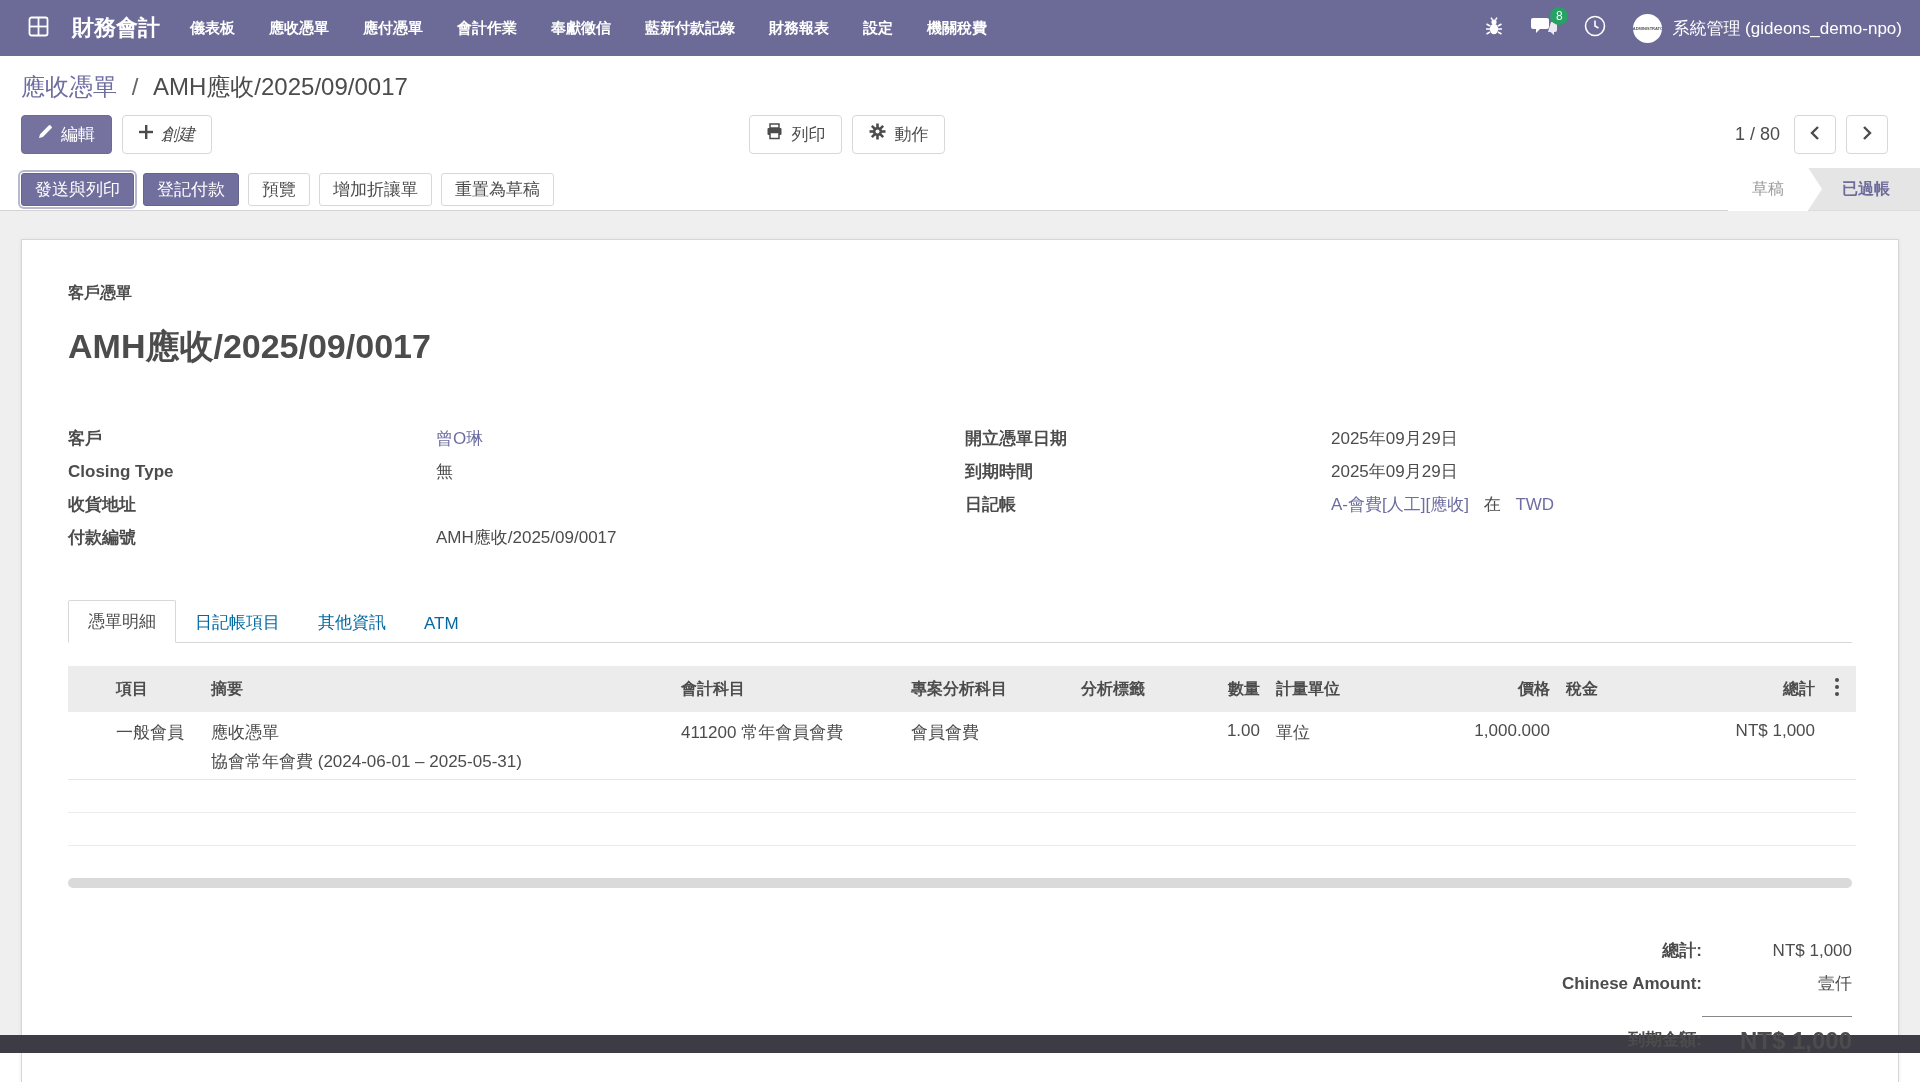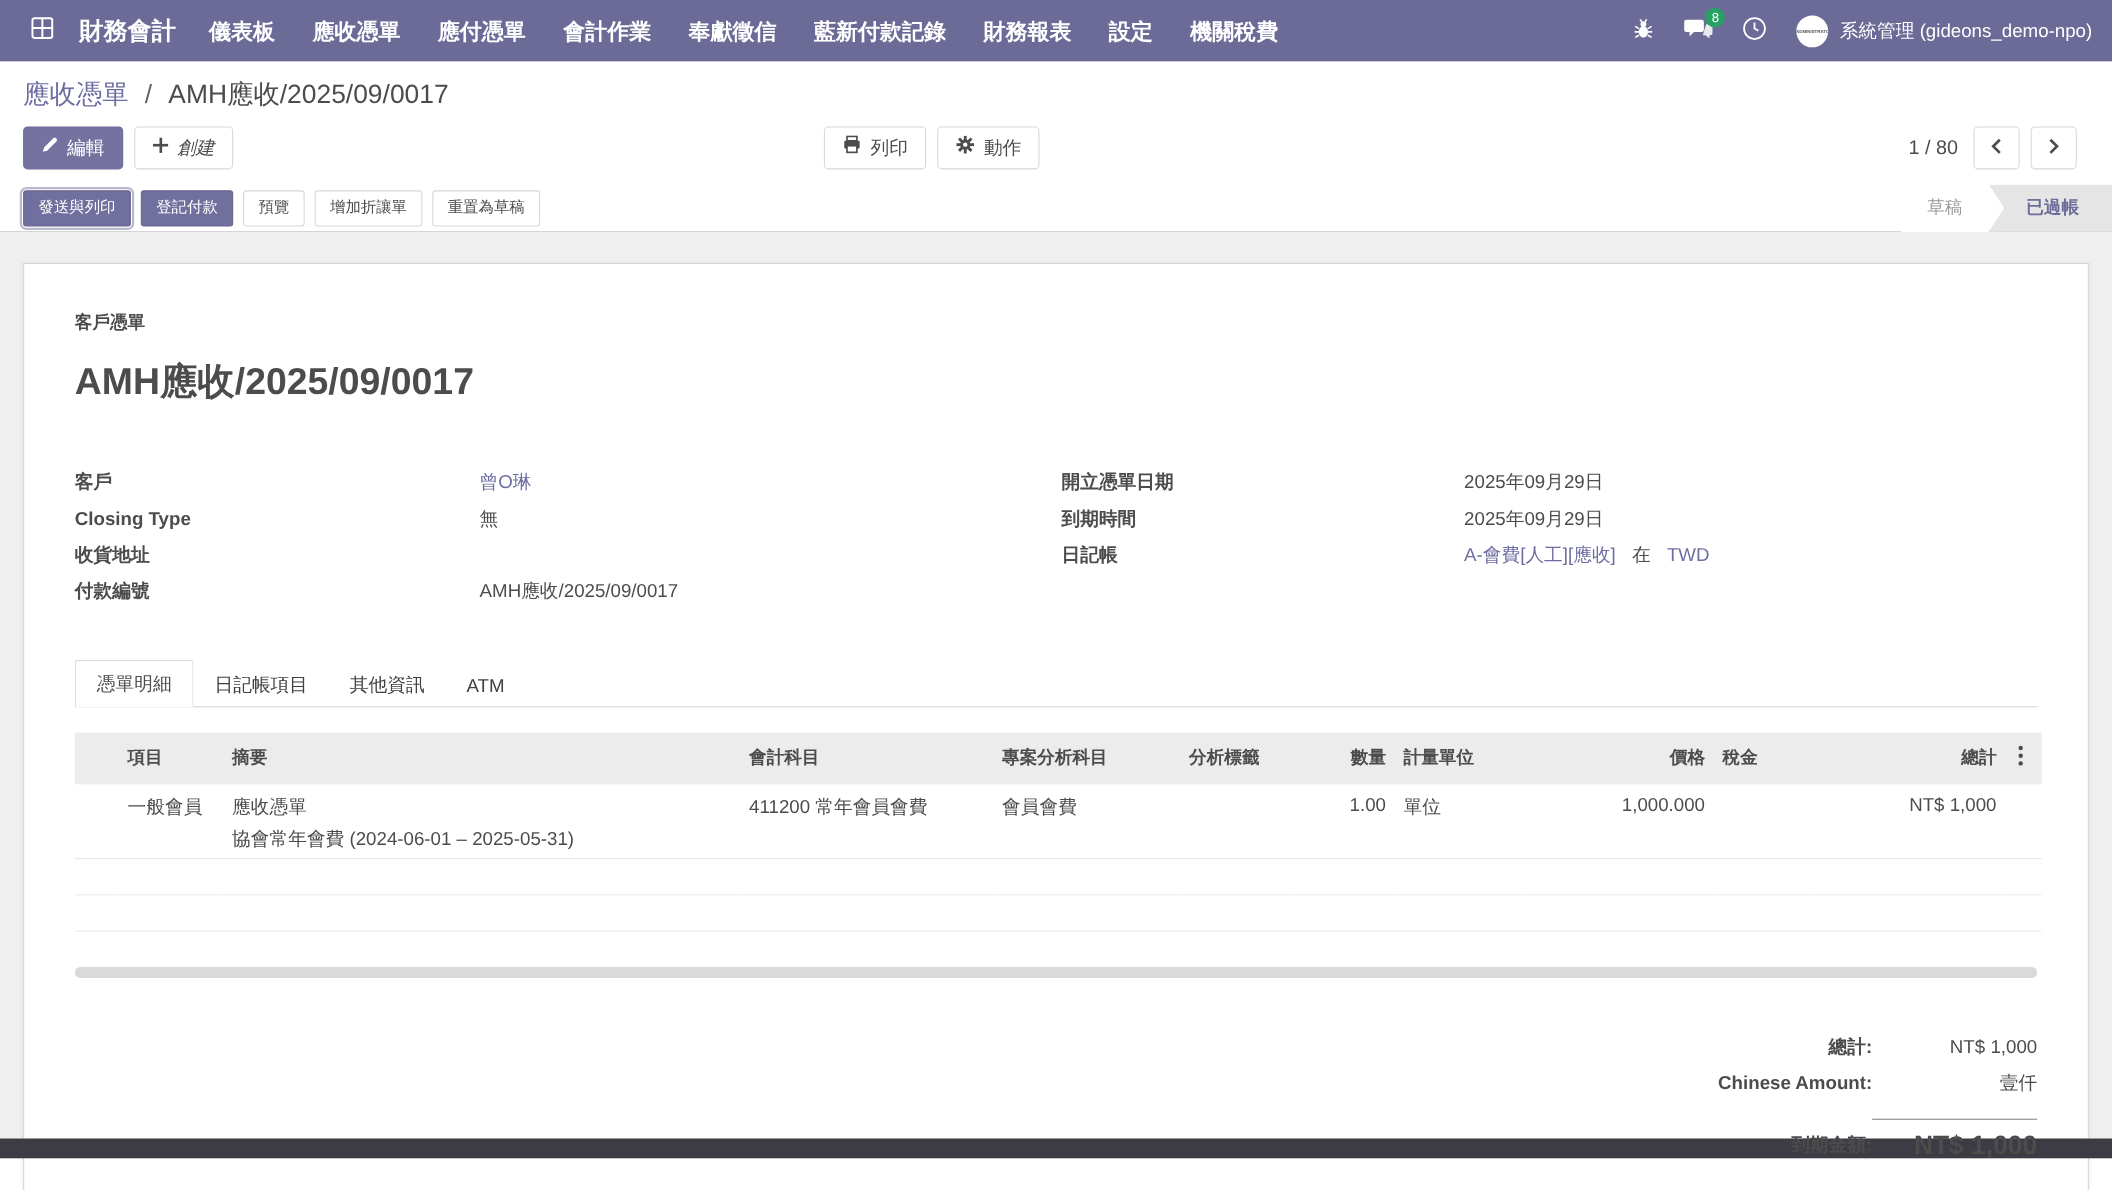--- a/index.html
+++ b/index.html
@@ -3,21 +3,21 @@
 <meta charset="utf-8">
 <style>
   * { margin:0; padding:0; box-sizing:border-box; }
   html,body { width:1920px; height:1082px; overflow:hidden;
     font-family:"Liberation Sans","DejaVu Sans",sans-serif; color:#4c4c4c; background:#fff; }
 
   
   .navbar { height:56px; background:#6c6a96; display:flex; align-items:center; padding:0 18px; color:#fff; }
   .navbar .apps-btn { width:40px; height:40px; display:flex; align-items:center; justify-content:center; cursor:pointer; }
   .navbar .app-title { font-size:22px; font-weight:bold; margin:0 30px 0 14px; white-space:nowrap; }
-  .navbar .menu { display:flex; align-items:center; gap:34px; font-size:20px; font-weight:600; }
+  .navbar .menu { display:flex; align-items:center; gap:34px; font-size:15px; font-weight:600; }
   .navbar .menu-item { cursor:pointer; white-space:nowrap; }
   .navbar .right { margin-left:auto; display:flex; align-items:center; gap:26px; }
   .icon-btn { position:relative; display:flex; align-items:center; justify-content:center; cursor:pointer; }
   .badge { position:absolute; top:-7px; right:-11px; background:#27a164; color:#fff; font-size:12px;
     min-width:18px; height:18px; border-radius:9px; display:flex; align-items:center; justify-content:center; padding:0 4px; }
   .user { display:flex; align-items:center; gap:10px; cursor:pointer; font-size:17px; }
   .avatar { width:29px; height:29px; border-radius:50%; background:#fff; color:#555; font-size:4px;
     display:flex; align-items:center; justify-content:center; overflow:hidden; font-weight:bold; letter-spacing:0; }
 
   
@@ -33,21 +33,21 @@
   .btn-outline { border-color:#d8d8d8; color:#4c4c4c; }
   .cp-center { display:flex; gap:10px; margin:0 auto; transform:translateX(-120px); }
   .pager { display:flex; align-items:center; gap:10px; }
   .pager-count { font-size:18px; margin-right:4px;margin-left:12px; }
   .pager-btn { width:42px; height:39px; border:1px solid #d8d8d8; border-radius:4px; background:#fff;
     display:flex; align-items:center; justify-content:center; cursor:pointer; }
 
   
   .status-row { background:#fff; height:43px; display:flex; align-items:center; border-bottom:1px solid #d4d4d4; }
   .status-buttons { display:flex; gap:9px; padding-left:21px; align-items:center; }
-  .sbtn { height:33px; font-size:14px; padding:0 13px; border-radius:3px; border:1px solid #d8d8d8;
+  .sbtn { height:33px; font-size:17px; padding:0 13px; border-radius:3px; border:1px solid #d8d8d8;
     background:#fff; color:#4c4c4c; cursor:pointer; display:inline-flex; align-items:center; white-space:nowrap; }
   .sbtn-primary { background:#716f9d; border-color:#67658f; color:#fff; }
   .sbtn-focus { box-shadow:0 0 0 1px #fff, 0 0 0 3px #b9b8cc; }
   .statusbar { margin-left:auto; display:flex; height:43px; align-items:stretch; }
   .stage { display:flex; align-items:center; font-size:16px; }
   .stage-draft { color:#9a9a9a; padding:0 24px; background:#fff; cursor:pointer; }
   .stage-posted { color:#6e6c9b; font-weight:bold; background:#e5e5e5; padding:0 30px 0 34px;
     clip-path:polygon(0 0, 100% 0, 100% 100%, 0 100%, 14px 50%); cursor:pointer; }
 
   
@@ -60,21 +60,21 @@
 
   .field-groups { display:grid; grid-template-columns:1fr 1fr; margin-top:52px; column-gap:10px; }
   .fg-row { display:flex; min-height:33px; align-items:baseline; font-size:17px; line-height:33px; }
   .fg-label { font-weight:bold; flex:0 0 368px; }
   .fg2 .fg-label { flex:0 0 366px; }
   .fg-value { color:#4c4c4c; }
   .link { color:#6e6da2; cursor:pointer; }
 
   
   .tabs { margin-top:46px; display:flex; border-bottom:1px solid #d8d8d8; align-items:flex-end; }
-  .tab { font-size:17px; padding:9px 19px; color:#404040; cursor:pointer; margin-bottom:-1px; }
+  .tab { font-size:17px; padding:9px 19px; color:#0369a1; cursor:pointer; margin-bottom:-1px; }
   .tab.active { color:#4c4c4c; background:#fff; border:1px solid #d8d8d8; border-bottom:1px solid #fff; border-radius:2px 2px 0 0; }
 
   
   table.lines { width:100%; border-collapse:collapse; margin-top:23px; table-layout:fixed; font-size:17px; }
   .lines th { background:#ececec; font-size:16px; font-weight:bold; padding:7px 8px; text-align:left; white-space:nowrap; }
   .lines td { padding:9px 8px 6px 8px; vertical-align:top; }
   .lines .num { text-align:right; }
   .lines tr.line td { border-bottom:1px solid #e6e6e6; }
   .lines tr.empty td { border-bottom:1px solid #ececec; height:33px; padding:0; }
   .cell-sub { margin-top:6px; }

